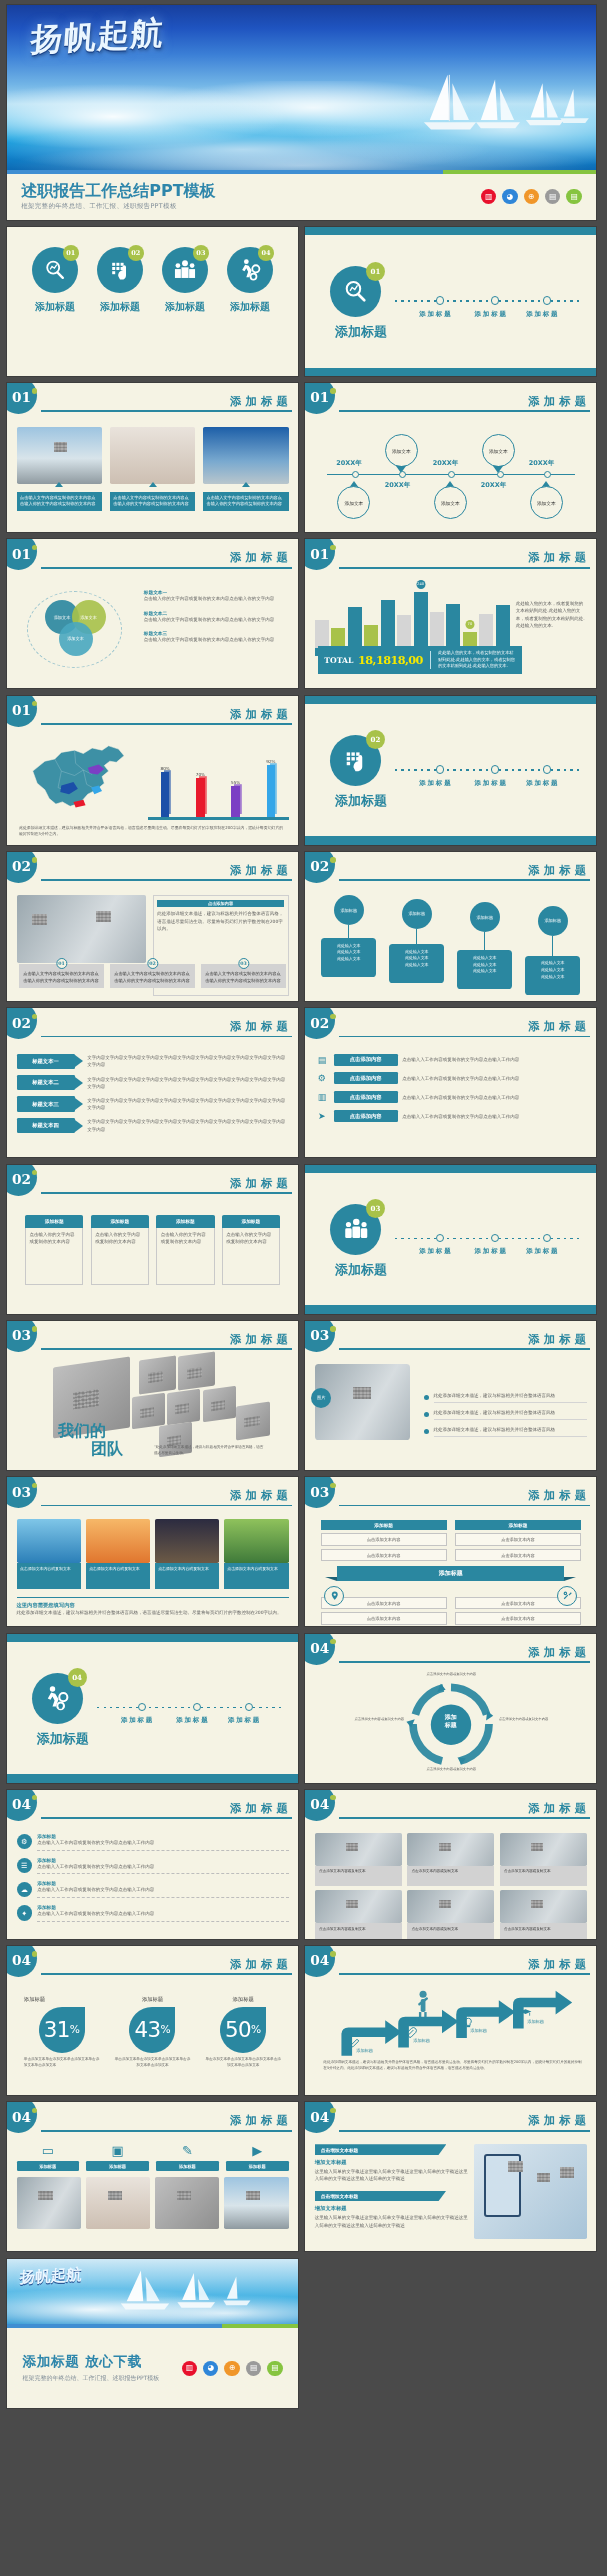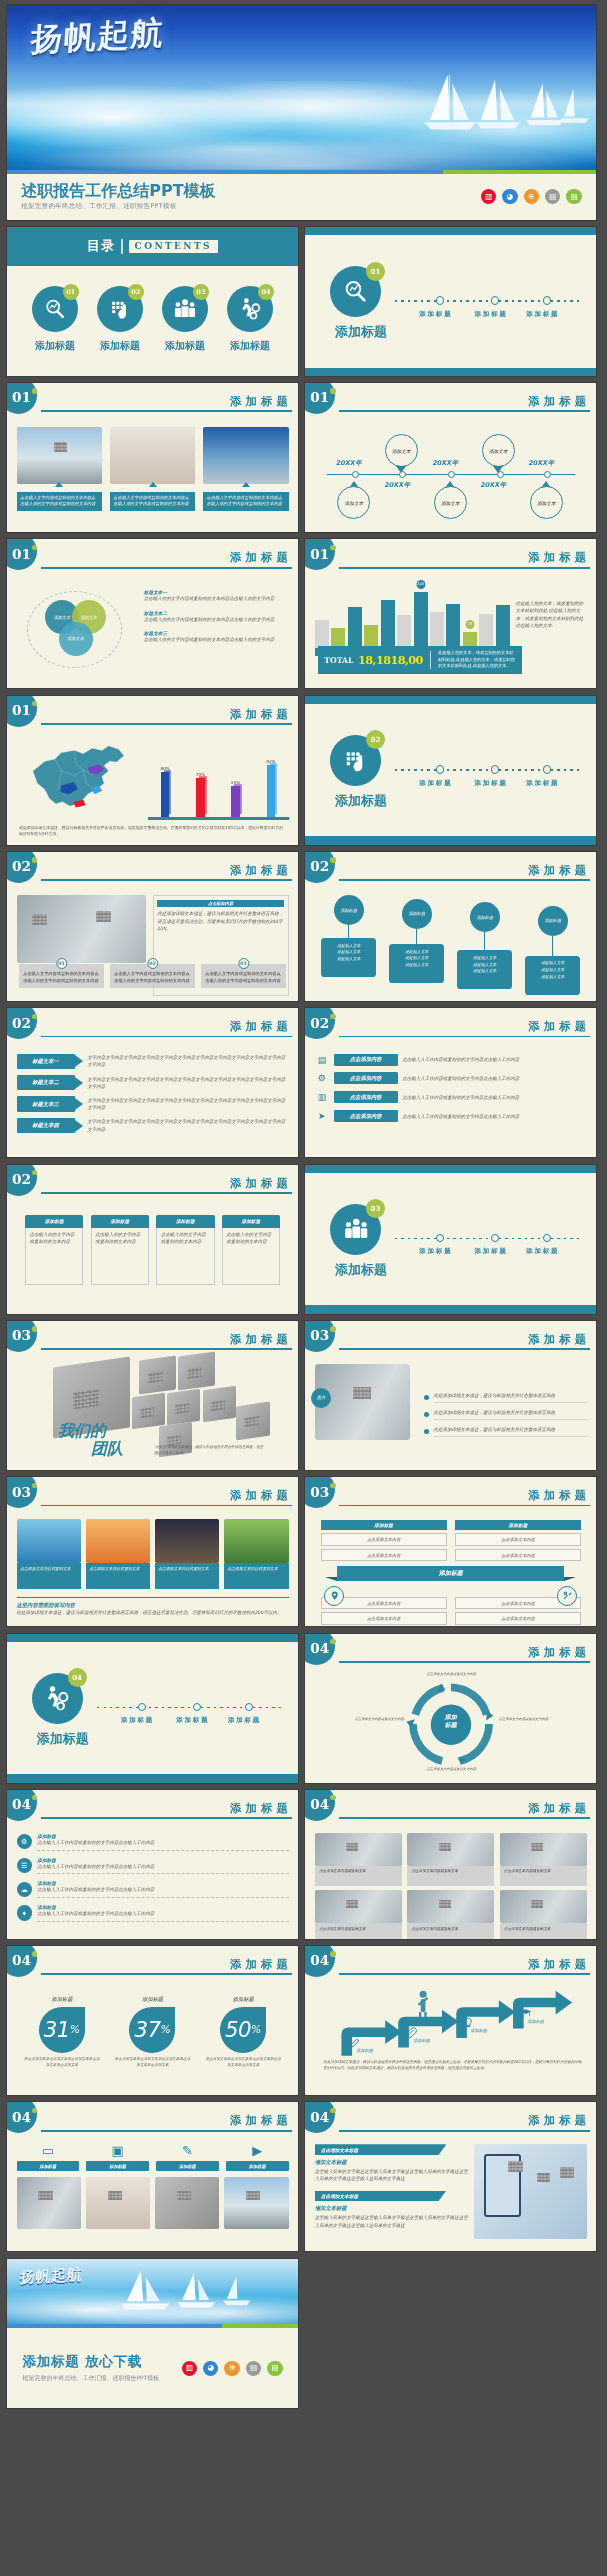--- a/index.html
+++ b/index.html
@@ -71,21 +71,21 @@
     font-family:"DejaVu Serif","Liberation Serif",serif;font-weight:bold;font-size:13.7px;
     padding-left:6px;padding-top:3.6px;
   }
   .sdot{position:absolute;left:25px;top:5.3px;width:5.3px;height:5.3px;border-radius:50%;background:#a8c24a;}
   .shead{position:absolute;left:34px;right:6px;top:13px;}
   .stitle{
     text-align:right;font-size:11.3px;font-weight:bold;color:#2a87a0;letter-spacing:4.2px;
     line-height:1;
   }
   .sline{height:1.8px;background:#2a87a0;margin-top:3px;}
-  .body{position:absolute;left:0;right:0;top:37px;bottom:0;padding:2.4px 9.5px 4.7px;font-style:italic;}
+  .body{position:absolute;left:0;right:0;top:37px;bottom:0;padding:2.4px 9.5px 4.7px;}
 
   
   .toc-band{background:#2a87a0;height:39px;display:flex;align-items:center;justify-content:center;gap:6px;}
   .toc-cn{color:#fff;font-size:13px;font-weight:bold;font-family:"DejaVu Serif",serif;letter-spacing:1.2px;}
   .toc-div{width:1.2px;height:15.4px;background:#bfe0e9;}
   .toc-en{background:#f5f3e4;color:#2a7f96;font-size:9px;font-weight:bold;letter-spacing:2.4px;
     padding:1.2px 6px;font-family:"DejaVu Serif",serif;}
   .toc-items{display:flex;justify-content:space-around;padding:20px 15.4px 0;}
   .toc-it{text-align:center;width:64px;position:relative;}
   .toc-circ{width:46px;height:46px;border-radius:50%;background:#2a87a0;margin:0 auto;
@@ -193,25 +193,20 @@
         <span class="cicon" style="background:#e8112d">▥</span>
         <span class="cicon" style="background:#2f86d8">◕</span>
         <span class="cicon" style="background:#f0962a">⊕</span>
         <span class="cicon" style="background:#9a9a9a">▤</span>
         <span class="cicon" style="background:#86c440">▤</span>
       </div>
     </div>
   </div>
 
   <div class="slide s">
-    <div class="toc-band">
-      <span class="toc-cn">目录</span>
-      <span class="toc-div"></span>
-      <span class="toc-en">CONTENTS</span>
-    </div>
     <div class="toc-items">
       <div class="toc-it">
         <div class="toc-circ">
           <svg width="24" height="24" viewBox="0 0 40 40">
                 <circle cx="17" cy="16" r="10" fill="none" stroke="#fff" stroke-width="3"></circle>
                 <path d="M24 24 L33 33" stroke="#fff" stroke-width="4" stroke-linecap="round"></path>
                 <polyline points="12,19 15,14 19,17 23,11" fill="none" stroke="#fff" stroke-width="2"></polyline>
               </svg>
           <span class="toc-num">01</span>
         </div>
@@ -1070,32 +1065,32 @@
   </div>
 
   <div class="slide s">
     <div class="sbadge">04</div>
         <div class="sdot"></div>
     <div class="shead">
           <div class="stitle">添加标题</div>
           <div class="sline"></div>
         </div>
     <div class="body" style="display:flex;justify-content:space-around;padding-top:13px" id="pctcards">
-          <div style="width: 76px; text-align: center;">
+          <div style="width: 76px; text-align: left;">
             <div style="font-size:5.3px;color:#444;margin-bottom:3.6px">添加标题</div>
       <div class="teardrop" style="width:46px;height:46px;margin:0 auto">
         <span class="pct">31</span>
               <span class="pctsign">%</span>
       </div>
       <div class="txt" style="margin-top:4.7px;font-size:3.6px">单击添加文本单击添加文本单击添加文本单击添加文本单击添加文本</div>
           </div>
           <div style="width: 76px; text-align: center;">
             <div style="font-size:5.3px;color:#444;margin-bottom:3.6px">添加标题</div>
       <div class="teardrop" style="width:46px;height:46px;margin:0 auto">
-        <span class="pct">37</span>
+        <span class="pct">43</span>
               <span class="pctsign">%</span>
       </div>
       <div class="txt" style="margin-top:4.7px;font-size:3.6px">单击添加文本单击添加文本单击添加文本单击添加文本单击添加文本</div>
           </div>
           <div style="width: 76px; text-align: center;">
             <div style="font-size:5.3px;color:#444;margin-bottom:3.6px">添加标题</div>
       <div class="teardrop" style="width:46px;height:46px;margin:0 auto">
         <span class="pct">50</span>
               <span class="pctsign">%</span>
       </div>

